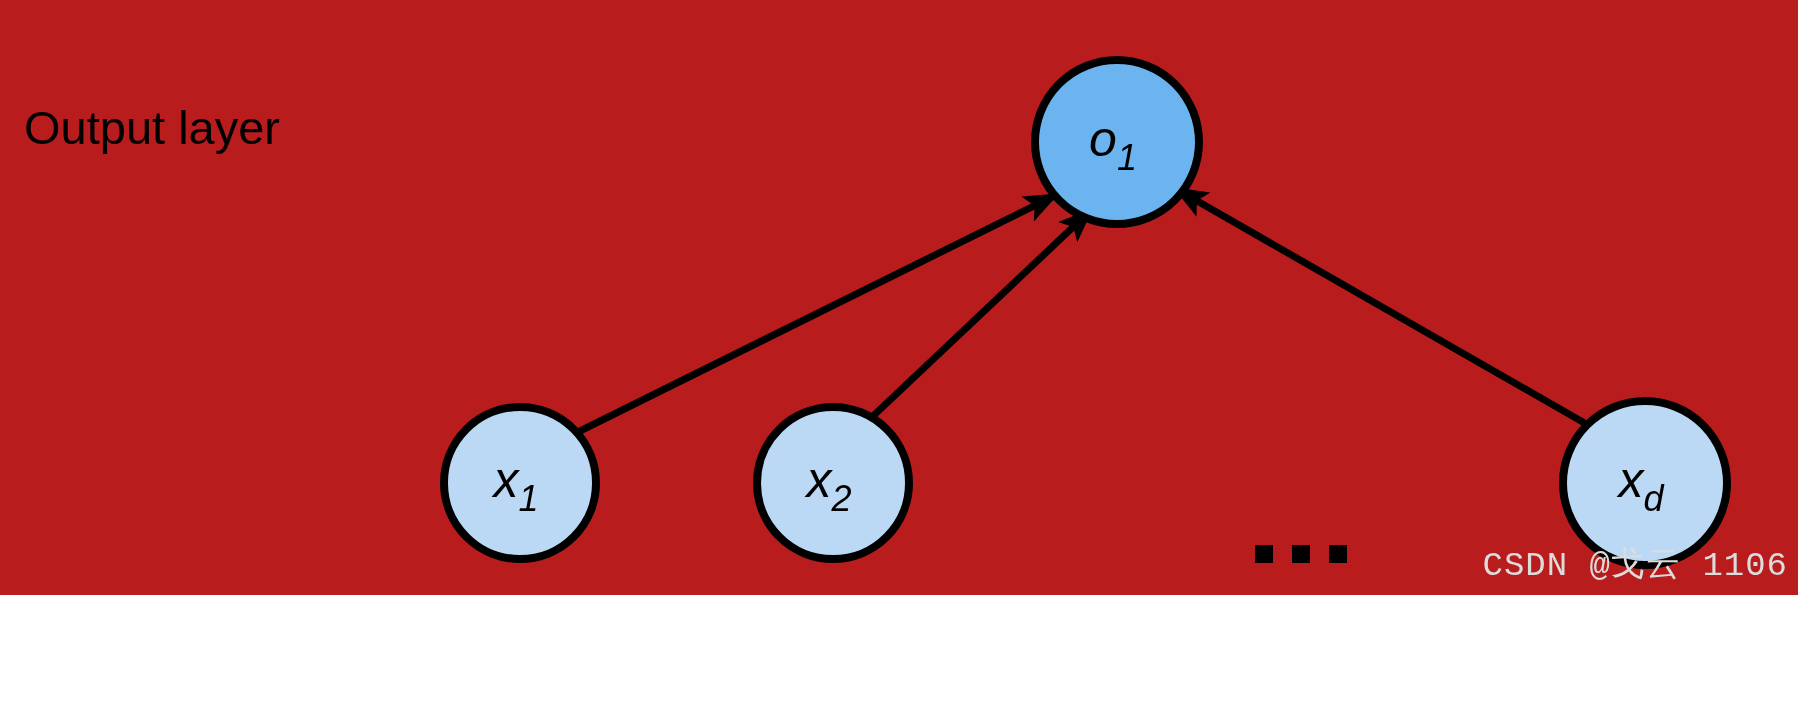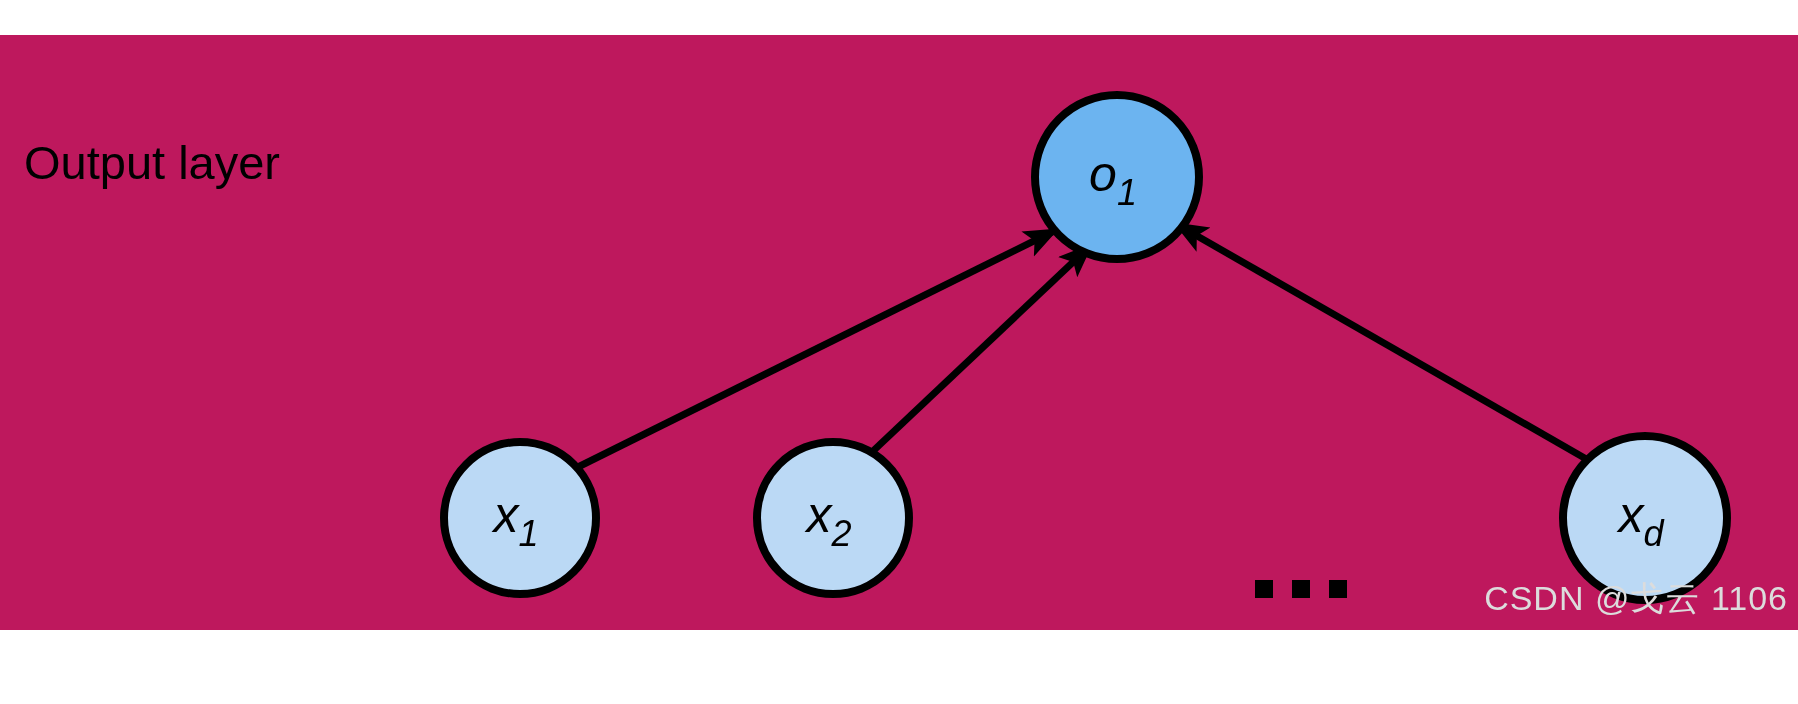--- a/index.html
+++ b/index.html
@@ -4,24 +4,23 @@
 <style>
   html, body {
     margin: 0;
     padding: 0;
     background: #ffffff;
   }
   #canvas {
     position: relative;
     width: 1798px;
     height: 595px;
-    background: #be185d;
+    background: #b91c1c;
     overflow: hidden;
     font-family: "Liberation Sans", sans-serif;
-    margin-top: 35px;
   }
   #diagram-svg {
     position: absolute;
     left: 0;
     top: 0;
     width: 1798px;
     height: 704px;
   }
   .layer-label {
     position: absolute;
@@ -48,21 +47,21 @@
   .node-sub {
     font-family: "Liberation Sans", sans-serif;
     font-style: italic;
     font-size: 36px;
     fill: #000000;
   }
   #watermark {
     position: absolute;
     right: 10px;
     bottom: 8px;
-    font-family: Liberation Sans, sans-serif;
+    font-family: Liberation Mono, monospace;
     font-size: 34px;
     color: #dcdcdc;
     white-space: nowrap;
     letter-spacing: 1px;
   }
 </style>
 </head>
 <body>
 
 <div id="canvas">

